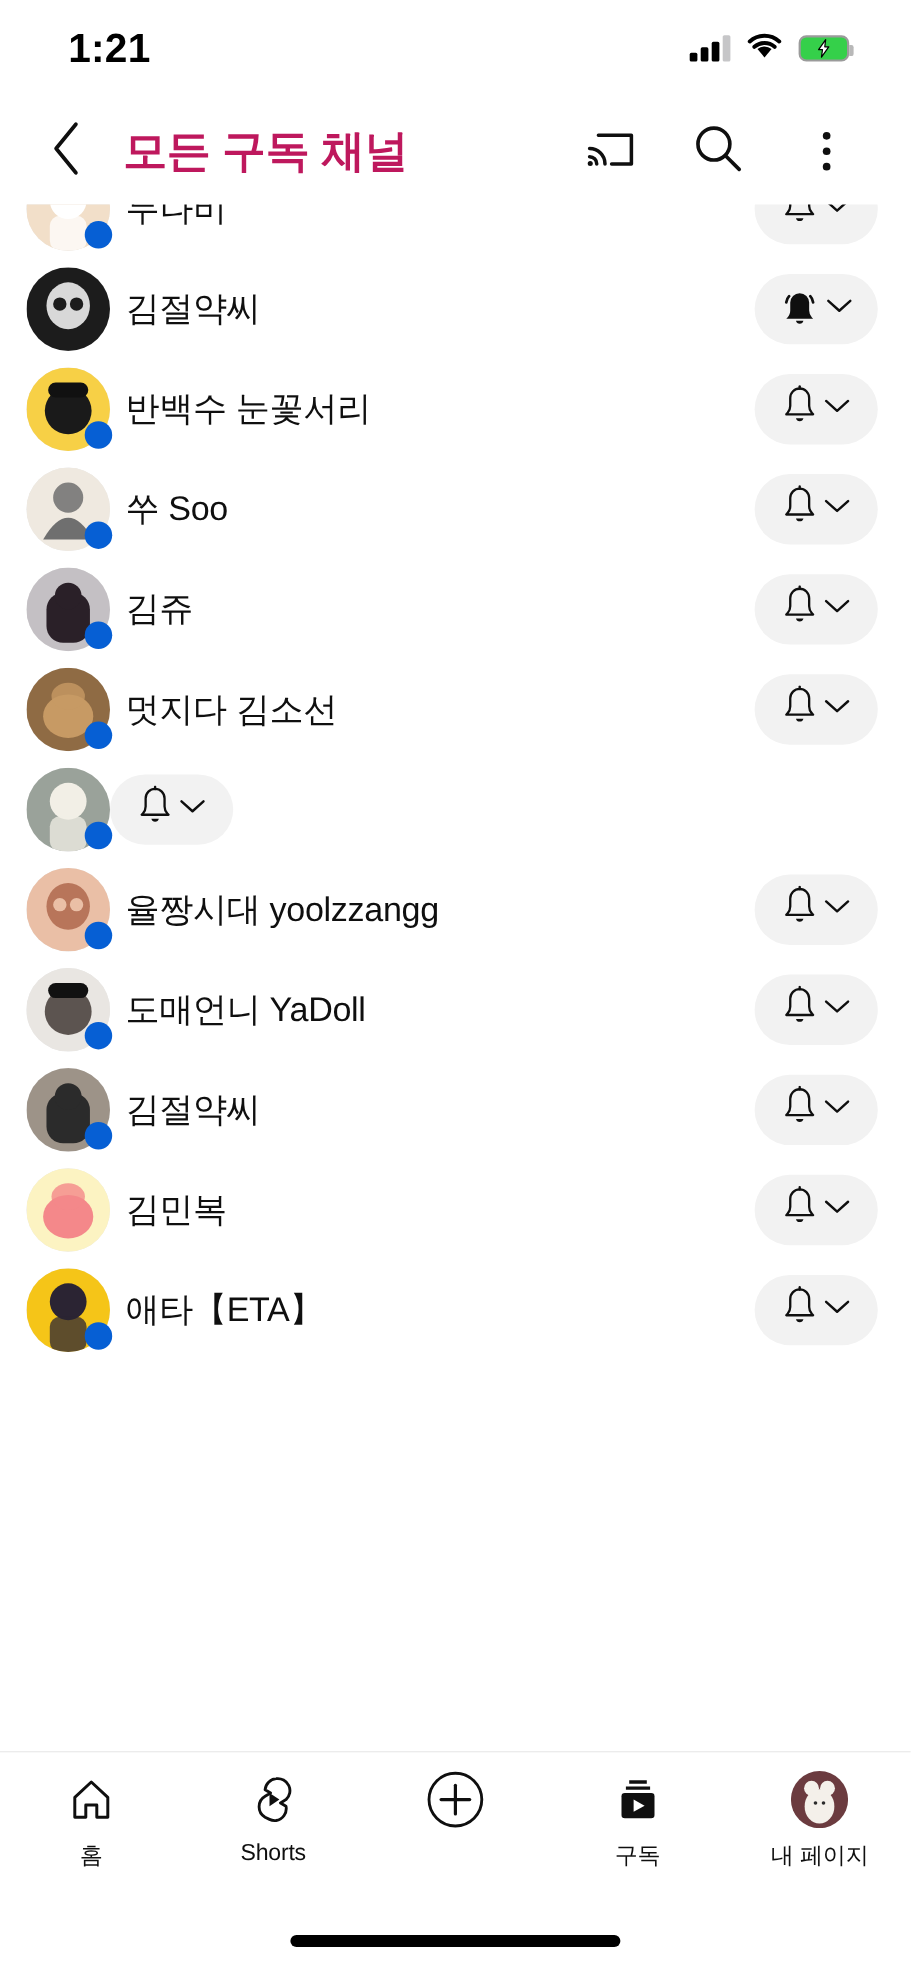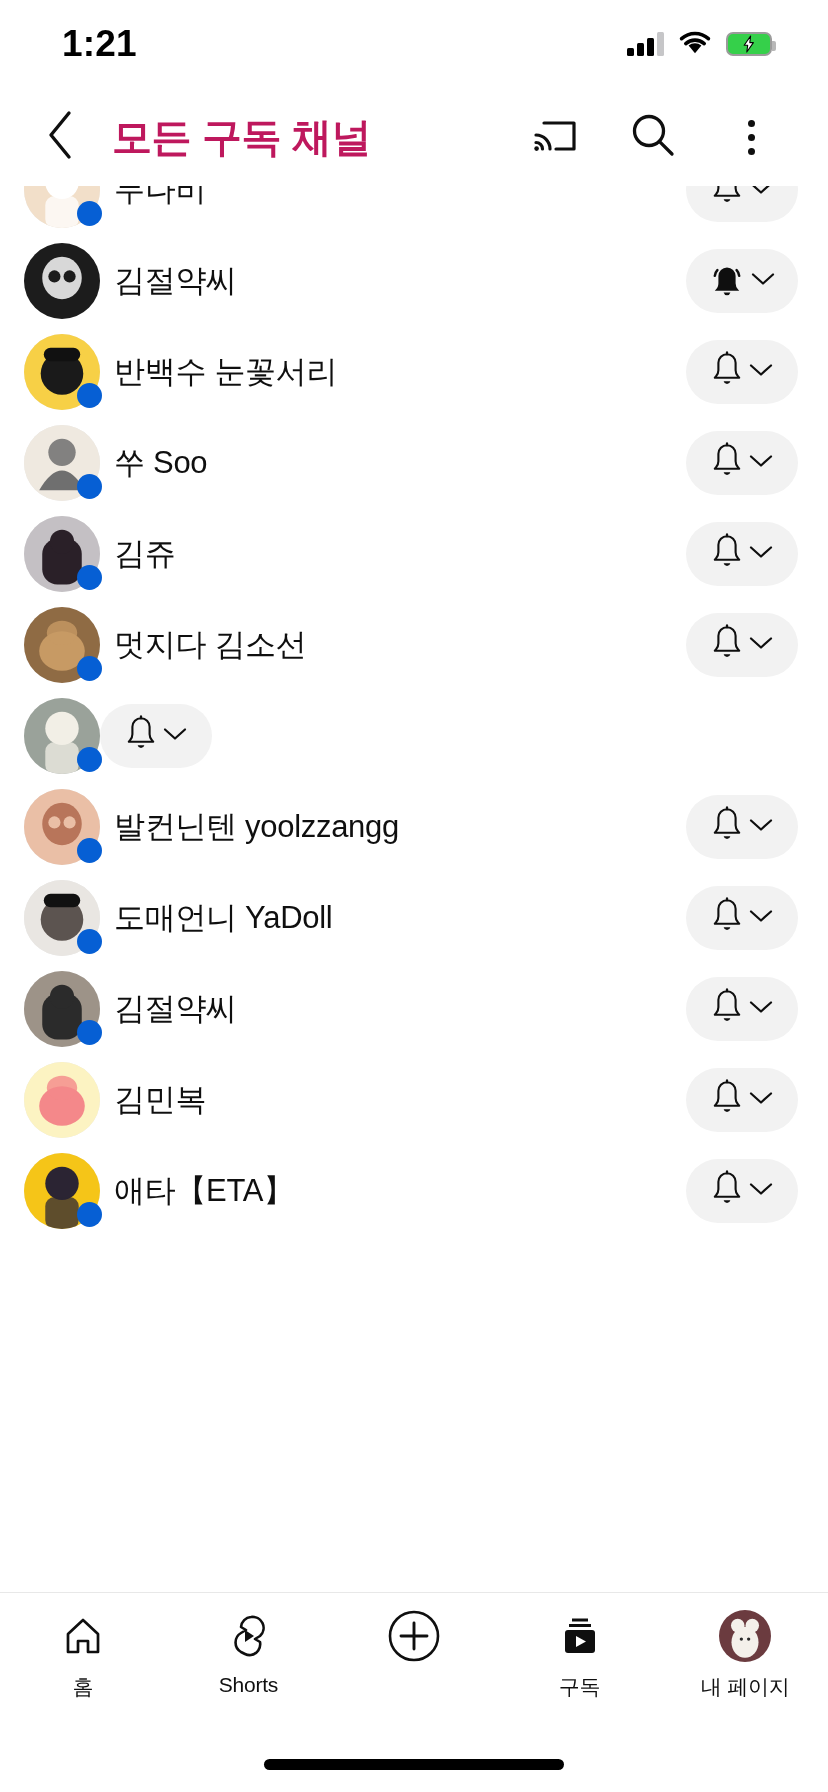--- a/index.html
+++ b/index.html
@@ -286,21 +286,21 @@
           <div class="avatar">
             <svg width="100%" height="100%" viewBox="0 0 100 100">
               <rect width="100" height="100" fill="#eabfa6"></rect>
               <ellipse cx="50" cy="46" rx="26" ry="28" fill="#b8755a"></ellipse>
               <circle cx="40" cy="44" r="8" fill="#eabfa6"></circle>
               <circle cx="60" cy="44" r="8" fill="#eabfa6"></circle>
             </svg>
           </div>
           <span class="newdot" style="background: rgb(6, 95, 212);"></span>
         </div>
-        <div class="ch-name">발컨닌텐 yoolzzangg</div>
+        <div class="ch-name">율짱시대 yoolzzangg</div>
         <div class="bellpill" style="background: rgb(242, 242, 242);">
           <span><svg width="34" height="38" viewBox="0 0 34 38">
               <path d="M17 3.2 a8.6 8.6 0 0 0 -8.6 8.6 v7.4 c0 2.4 -0.9 4.6 -2.5 6.3 l-1.1 1.2 h24.4 l-1.1 -1.2 a9.2 9.2 0 0 1 -2.5 -6.3 v-7.4 A8.6 8.6 0 0 0 17 3.2 Z" fill="none" stroke="#0f0f0f" stroke-width="2.1" stroke-linejoin="round"></path>
               <path d="M17 1.2 v2.3" stroke="#0f0f0f" stroke-width="2.1" stroke-linecap="round"></path>
               <path d="M13.6 30.3 a3.5 3.5 0 0 0 6.8 0" fill="#0f0f0f"></path>
             </svg></span>
           <span><svg width="26" height="16" viewBox="0 0 26 16">
               <path d="M3 3.5 L13 12.5 L23 3.5" stroke="#0f0f0f" stroke-width="2.2" fill="none" stroke-linecap="round" stroke-linejoin="round"></path>
             </svg></span>
         </div>

